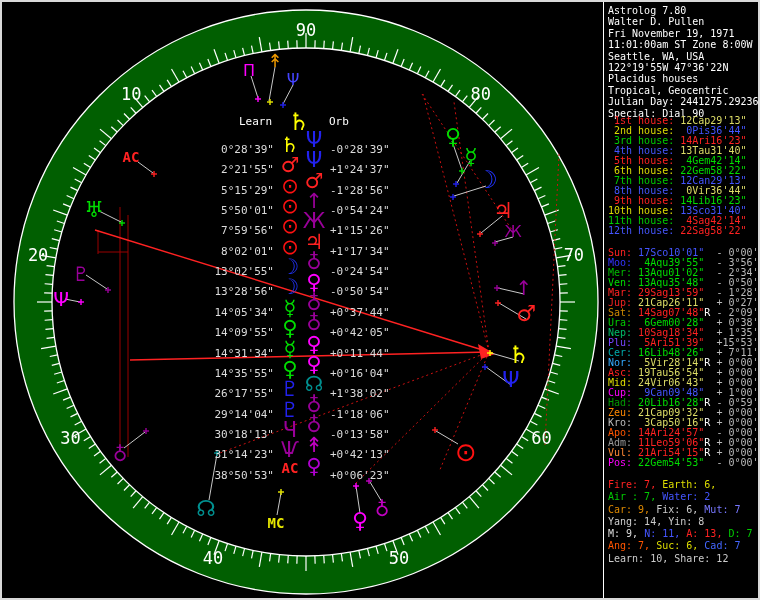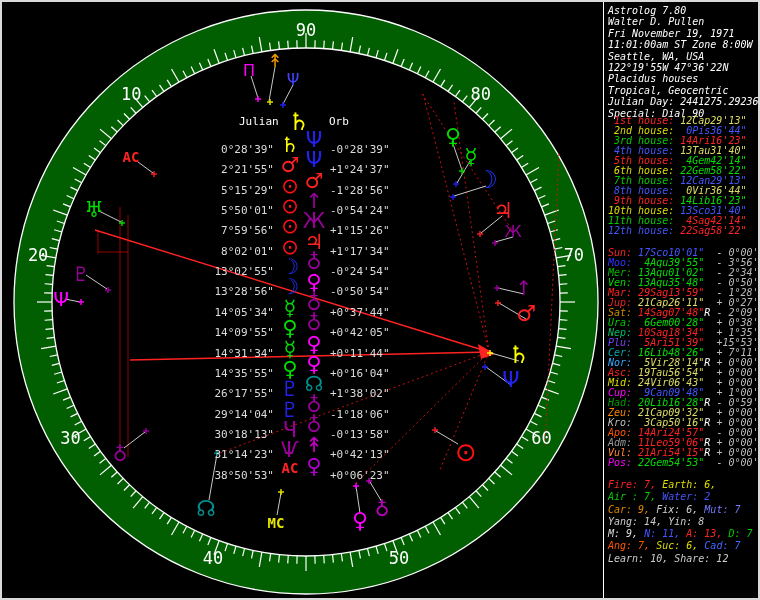--- a/index.html
+++ b/index.html
@@ -3,21 +3,21 @@
 <meta charset="utf-8">
 <style>
   html,body{margin:0;padding:0;background:#222;}
   #root{
     position:relative;width:760px;height:600px;background:#000;
     box-sizing:border-box;border:2px solid #d9d9d9;overflow:hidden;
     font-family:"DejaVu Sans Mono","Liberation Mono",monospace;
   }
   #wheel-svg{position:absolute;left:0;top:0;}
   #divider{position:absolute;left:601px;top:0;width:1px;height:596px;background:#ffffff;}
-  #sidebar{position:absolute;left:606px;top:0;width:150px;height:532px;font-style:italic;}
+  #sidebar{position:absolute;left:606px;top:0;width:150px;height:532px;}
   .sb-block{position:absolute;left:0;white-space:pre;font-size:10px;color:#fff;}
   .sb-line{display:block;}
   #midtable{position:absolute;left:0;top:0;width:604px;height:600px;pointer-events:none;}
   .tbl-cell{position:absolute;font-size:11px;color:#dcdcdc;white-space:pre;}
   .tbl-glyph{position:absolute;font-family:"DejaVu Sans",sans-serif;text-align:center;line-height:1;}
   .hdr{color:#ffffff;}
 </style>
 </head>
 <body>
 
@@ -312,21 +312,21 @@
       <text x="118" y="452" fill="#990099" font-size="20px" text-anchor="middle" dominant-baseline="central" font-family="&quot;DejaVu Sans&quot;,sans-serif" font-weight="normal">♁</text>
       <text x="59" y="297" fill="#ff00ff" font-size="20px" text-anchor="middle" dominant-baseline="central" font-family="&quot;DejaVu Sans&quot;,sans-serif" font-weight="normal">Ψ</text>
       <text x="79" y="272" fill="#990099" font-size="20px" text-anchor="middle" dominant-baseline="central" font-family="&quot;DejaVu Sans&quot;,sans-serif" font-weight="normal">♇</text>
       <text x="92" y="207" fill="#00dd00" font-size="22px" text-anchor="middle" dominant-baseline="central" font-family="&quot;DejaVu Sans&quot;,sans-serif" font-weight="normal">♅</text>
       <text x="129" y="155" fill="#ff2222" font-size="14px" text-anchor="middle" dominant-baseline="central" font-family="&quot;DejaVu Sans Mono&quot;,monospace" font-weight="bold">AC</text>
       <text x="247" y="68" fill="#ff00ff" font-size="16px" text-anchor="middle" dominant-baseline="central" font-family="&quot;DejaVu Sans&quot;,sans-serif" font-weight="normal">Π</text>
       <text x="273" y="58" fill="#ee9900" font-size="18px" text-anchor="middle" dominant-baseline="central" font-family="&quot;DejaVu Sans&quot;,sans-serif" font-weight="normal">↟</text>
       <text x="291" y="77" fill="#4444ff" font-size="16px" text-anchor="middle" dominant-baseline="central" font-family="&quot;DejaVu Sans&quot;,sans-serif" font-weight="normal">Ψ</text>
     </svg>
   <div id="midtable">
-    <div class="tbl-cell hdr" style="left:237px;top:113px;">Julian</div>
+    <div class="tbl-cell hdr" style="left:237px;top:113px;">Learn</div>
     <div class="tbl-cell hdr" style="left:327px;top:113px;">Orb</div>
     <div class="tbl-glyph" id="pointer-glyph" style="left: 284px; top: 108px; width: 26px; font-size: 24px; color: rgb(255, 255, 0);">♄</div>
   <div class="tbl-cell" style="left: 180px; top: 141px; width: 92px; text-align: right;">0°28'39"</div>
       <div class="tbl-glyph" style="left: 276px; top: 133px; width: 24px; font-size: 21px; color: rgb(255, 255, 0);">♄</div>
       <div class="tbl-glyph" style="left: 300px; top: 128px; width: 24px; font-size: 21px; color: rgb(34, 34, 238);">Ψ</div>
       <div class="tbl-cell" style="left: 328px; top: 141px;">-0°28'39"</div>
       <div class="tbl-cell" style="left: 180px; top: 161.35px; width: 92px; text-align: right;">2°21'55"</div>
       <div class="tbl-glyph" style="left: 276px; top: 153.35px; width: 24px; font-size: 21px; color: rgb(255, 34, 34);">♂</div>
       <div class="tbl-glyph" style="left: 300px; top: 148.35px; width: 24px; font-size: 21px; color: rgb(34, 34, 238);">Ψ</div>
       <div class="tbl-cell" style="left: 328px; top: 161.35px;">+1°24'37"</div>

